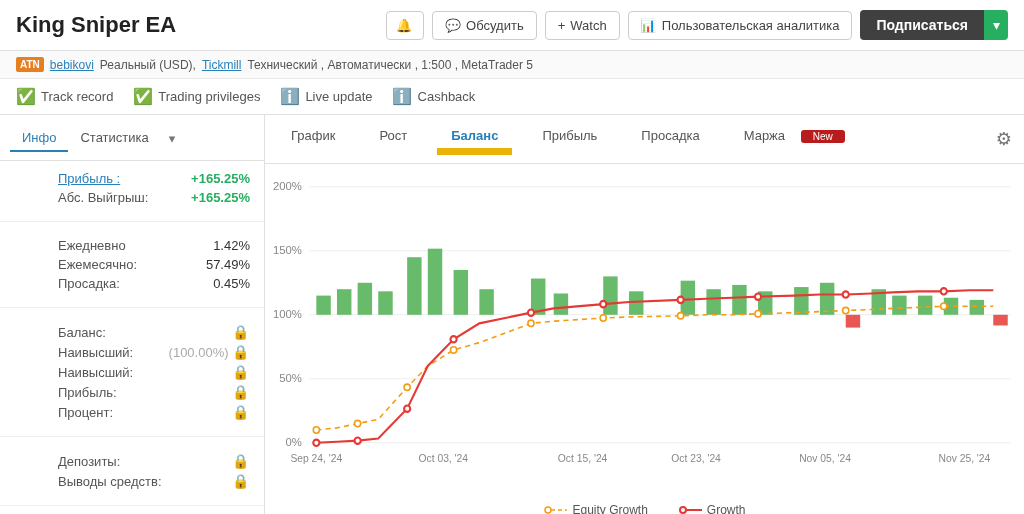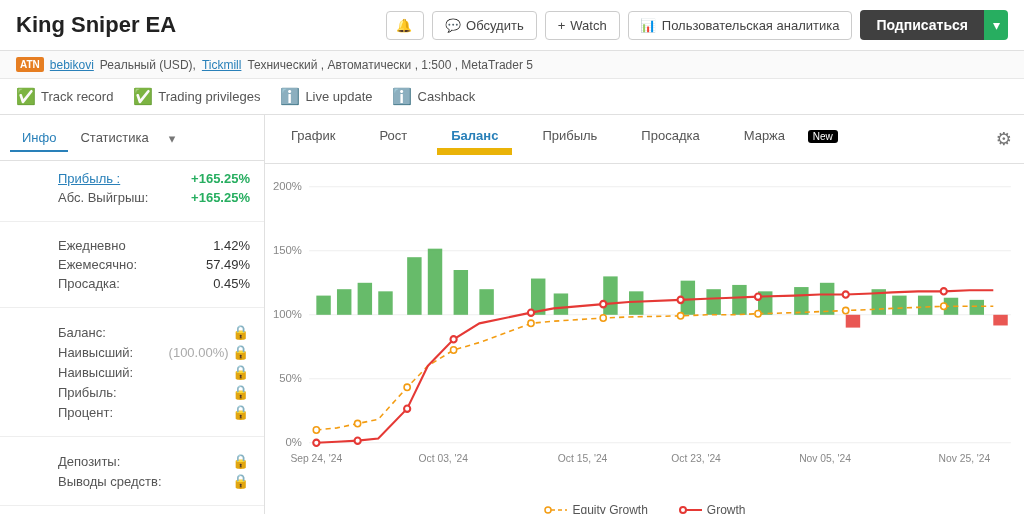--- a/index.html
+++ b/index.html
@@ -51,21 +51,21 @@
     .divider { height: 1px; background: #eee; margin: 6px 0; }
     
     .stat-footer { padding: 4px 14px; font-size: 12px; color: #777; }
     
     
     .chart-area { flex: 1; padding: 0; }
     .chart-tabs { display: flex; align-items: center; justify-content: space-between; padding: 8px 12px; border-bottom: 1px solid #e0e0e0; }
     .chart-tabs-left { display: flex; gap: 16px; }
     .chart-tab { padding: 5px 14px; cursor: pointer; font-size: 13px; color: #555; border-bottom: 2px solid transparent; }
     .chart-tab.active { color: #2980b9; border-bottom: 7px solid #eab308; font-weight: bold; }
-    .new-badge { background: #000000; color: #fff; font-size: 10px; padding: 1px 5px; border-radius: 3px; margin-left: 19px; vertical-align: middle; }
+    .new-badge { background: #b91c1c; color: #fff; font-size: 10px; padding: 1px 12px; border-radius: 3px; margin-left: 12px; vertical-align: middle; }
     .chart-settings { color: #777; cursor: pointer; font-size: 18px; }
     
     .chart-wrapper { padding: 10px 8px 0; height: 360px; position: relative; }
     
     
     .chart-svg { width: 100%; height: 320px; }
     
     .chart-legend { display: flex; justify-content: center; gap: 30px; padding: 6px 0 4px; font-size: 12px; color: #555; }
     .legend-item { display: flex; align-items: center; gap: 5px; }
   </style>

